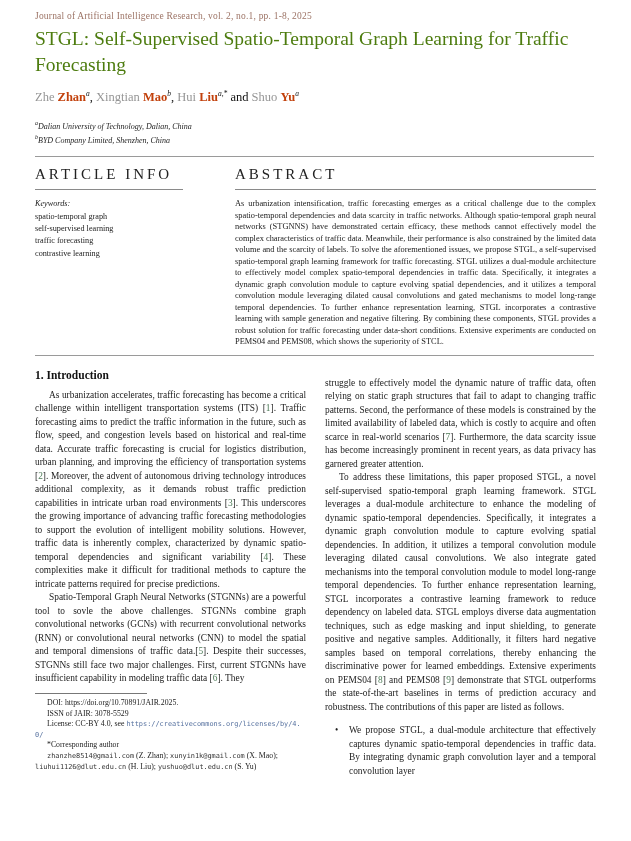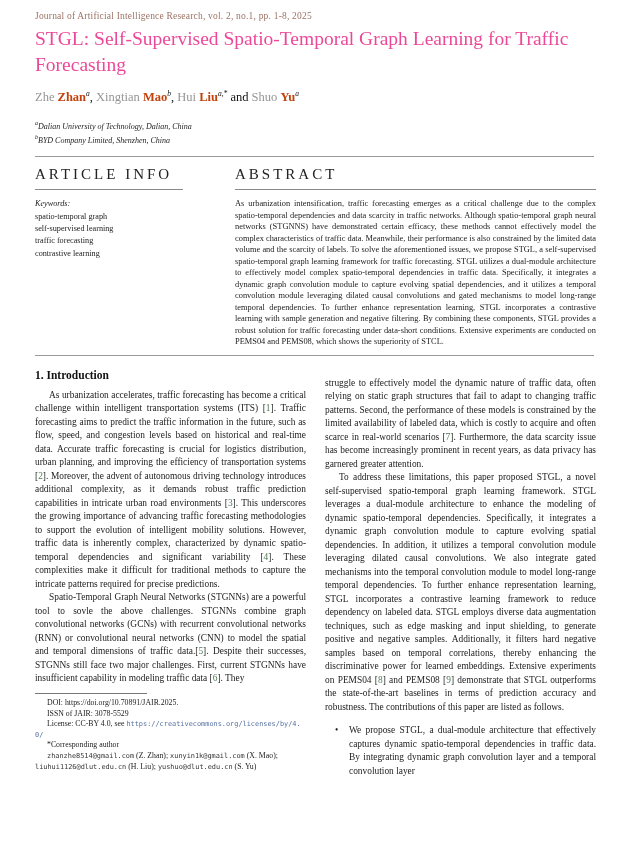--- a/index.html
+++ b/index.html
@@ -11,21 +11,21 @@
     font-family:"Liberation Serif","DejaVu Serif",serif;
     color:#1a1a1a;
     box-sizing:border-box;
     padding:11px 37px 0 35px;
   }
   .journal-line{
     font-size:9.5px;color:#9c7365;letter-spacing:.2px;
   }
   .paper-title{
     font-size:19.5px;line-height:26px;font-weight:normal;
-    margin:5px 0 0 0;color:#ec4899;
+    margin:5px 0 0 0;color:#4d7c0f;
   }
   .authors{margin-top:11px;font-size:12.5px;color:#111;}
   .author-given{color:#959595;}
   .author-family{font-weight:bold;color:#c2410c;}
   .authors sup{font-size:7.5px;font-style:italic;}
   .author-sep{color:#111;}
   .affiliations{margin-top:13px;font-size:8px;font-style:italic;line-height:11.5px;color:#222;}
   .affiliations sup{font-size:6px;}
   .rule{border:none;border-top:1px solid #9a9a9a;margin:0;}
   .rule-top{margin-top:10px;}

